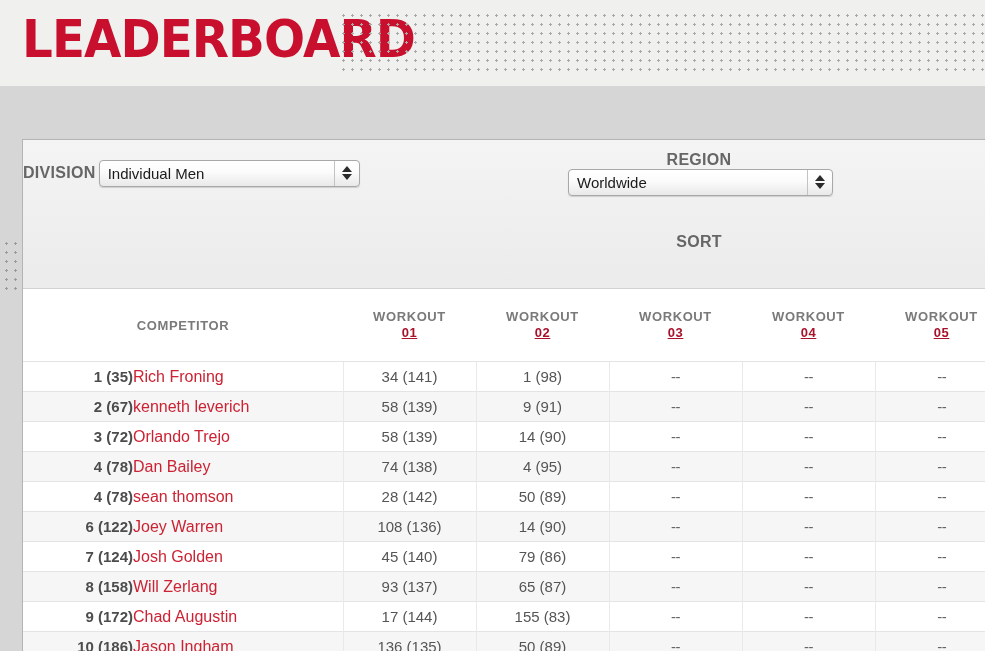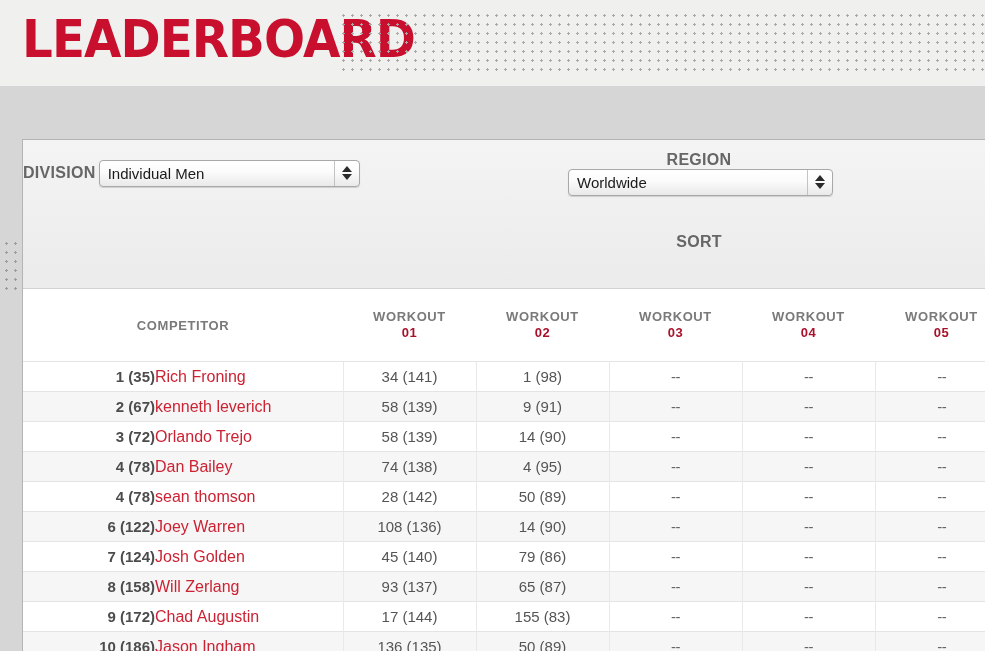--- a/index.html
+++ b/index.html
@@ -181,20 +181,21 @@
     border: 0;
   }
   th.th-comp { text-align: center; padding-right: 92px; }
   th.th-w    { text-align: center; line-height: 16px; margin-top: 12px; }
   .wk-num {
     display: block;
     color: #a8112a;
     font-weight: bold;
     font-size: 13px;
     letter-spacing: 0.6px;
+    text-decoration: underline;
   }
 
   table.board tbody tr { height: 29px; }
   table.board tbody tr:nth-child(odd)  { background: #ffffff; }
   table.board tbody tr:nth-child(even) { background: #f6f6f6; }
 
   table.board tbody td {
     border-top: 1px solid #e4e4e4;
     border-left: 1px solid #e9e9e9;
     padding: 0;
@@ -209,21 +210,20 @@
     align-items: baseline;
     padding-left: 0;
   }
   .rank {
     width: 110px;
     text-align: right;
     font-weight: bold;
     color: #4c4c4c;
     font-size: 15px;
     flex: none;
-    padding-left: 22px;
   }
   .athlete {
     margin-left: 0;
     color: #cc2233;
     font-size: 16px;
     white-space: nowrap;
   }
   td.score {
     text-align: center;
     color: #555555;

